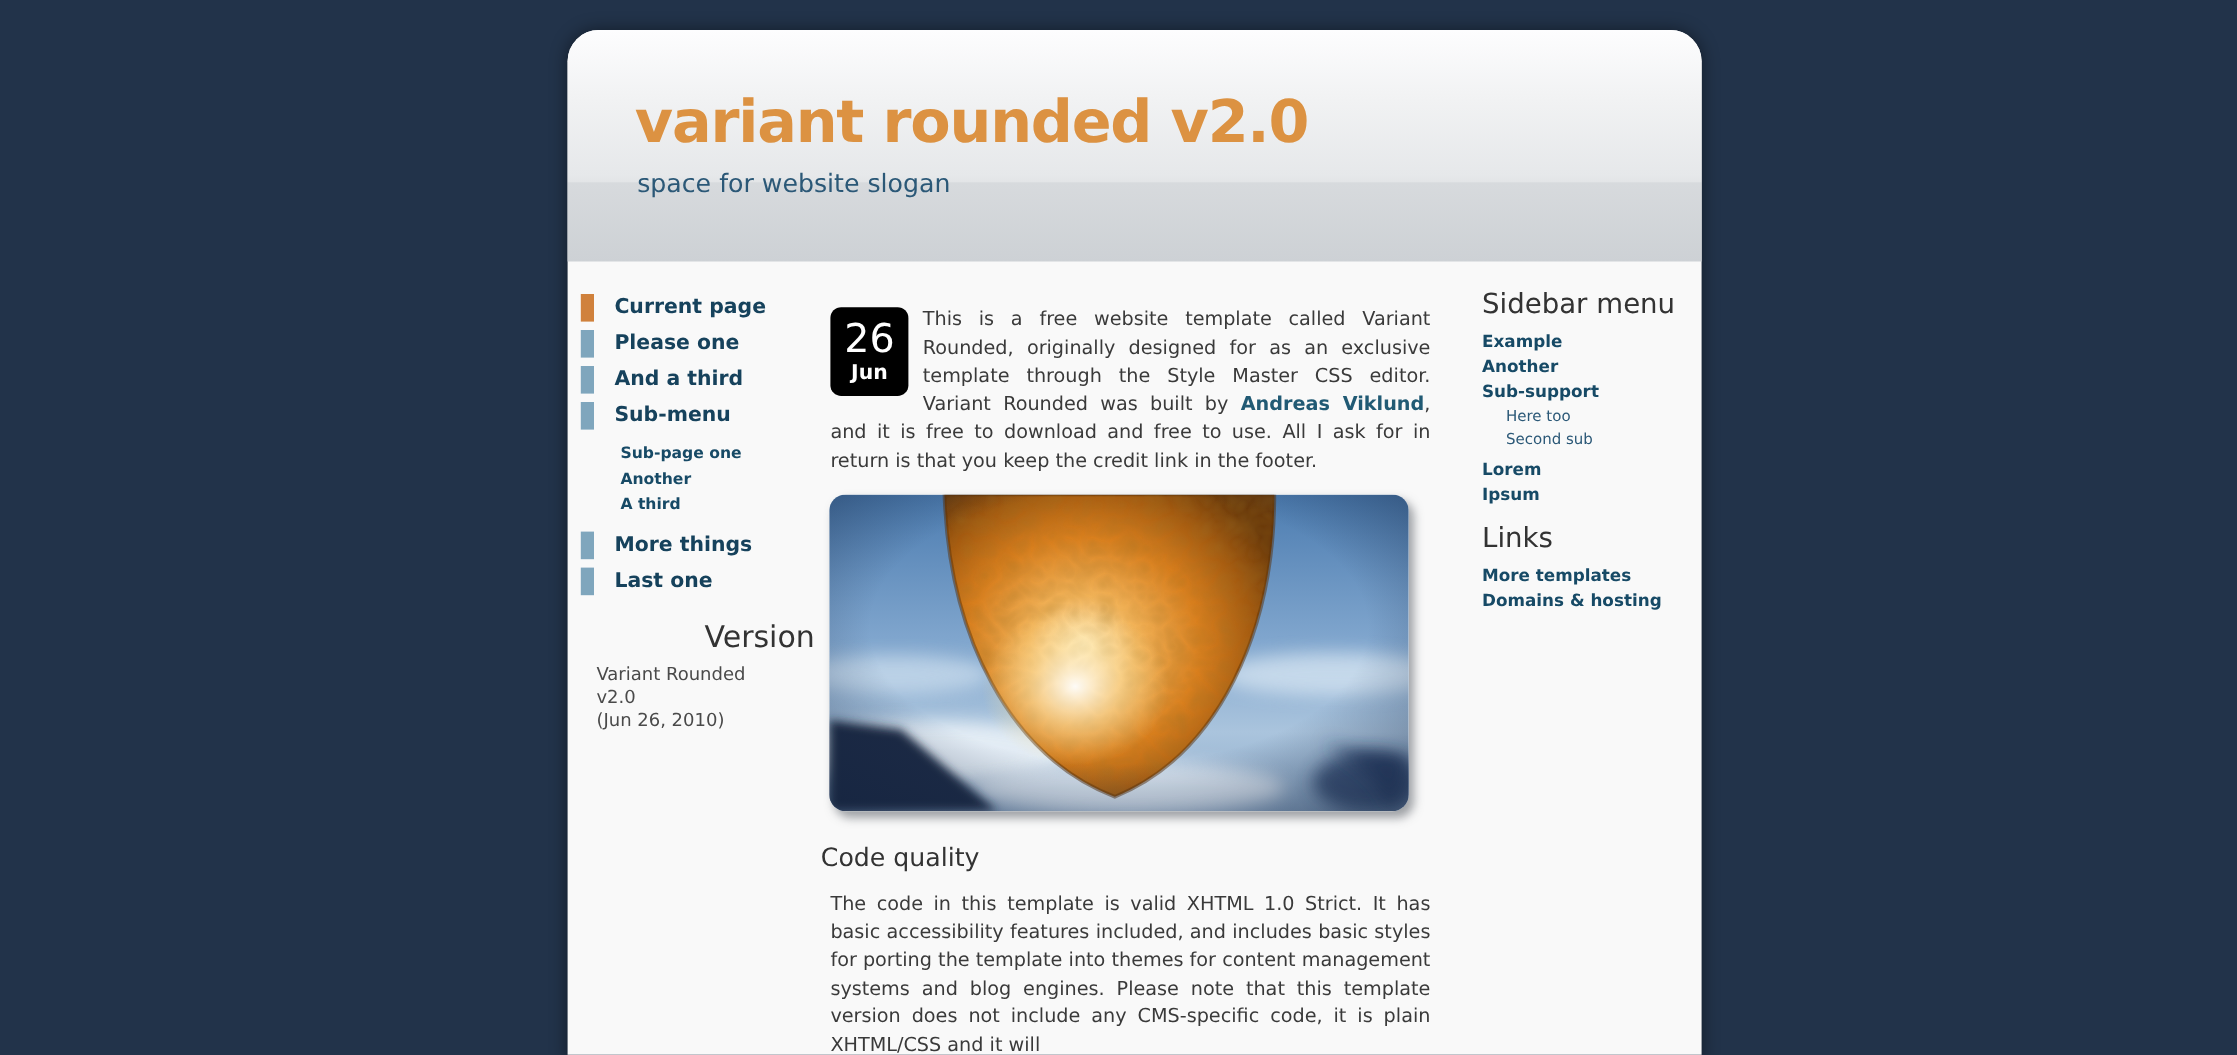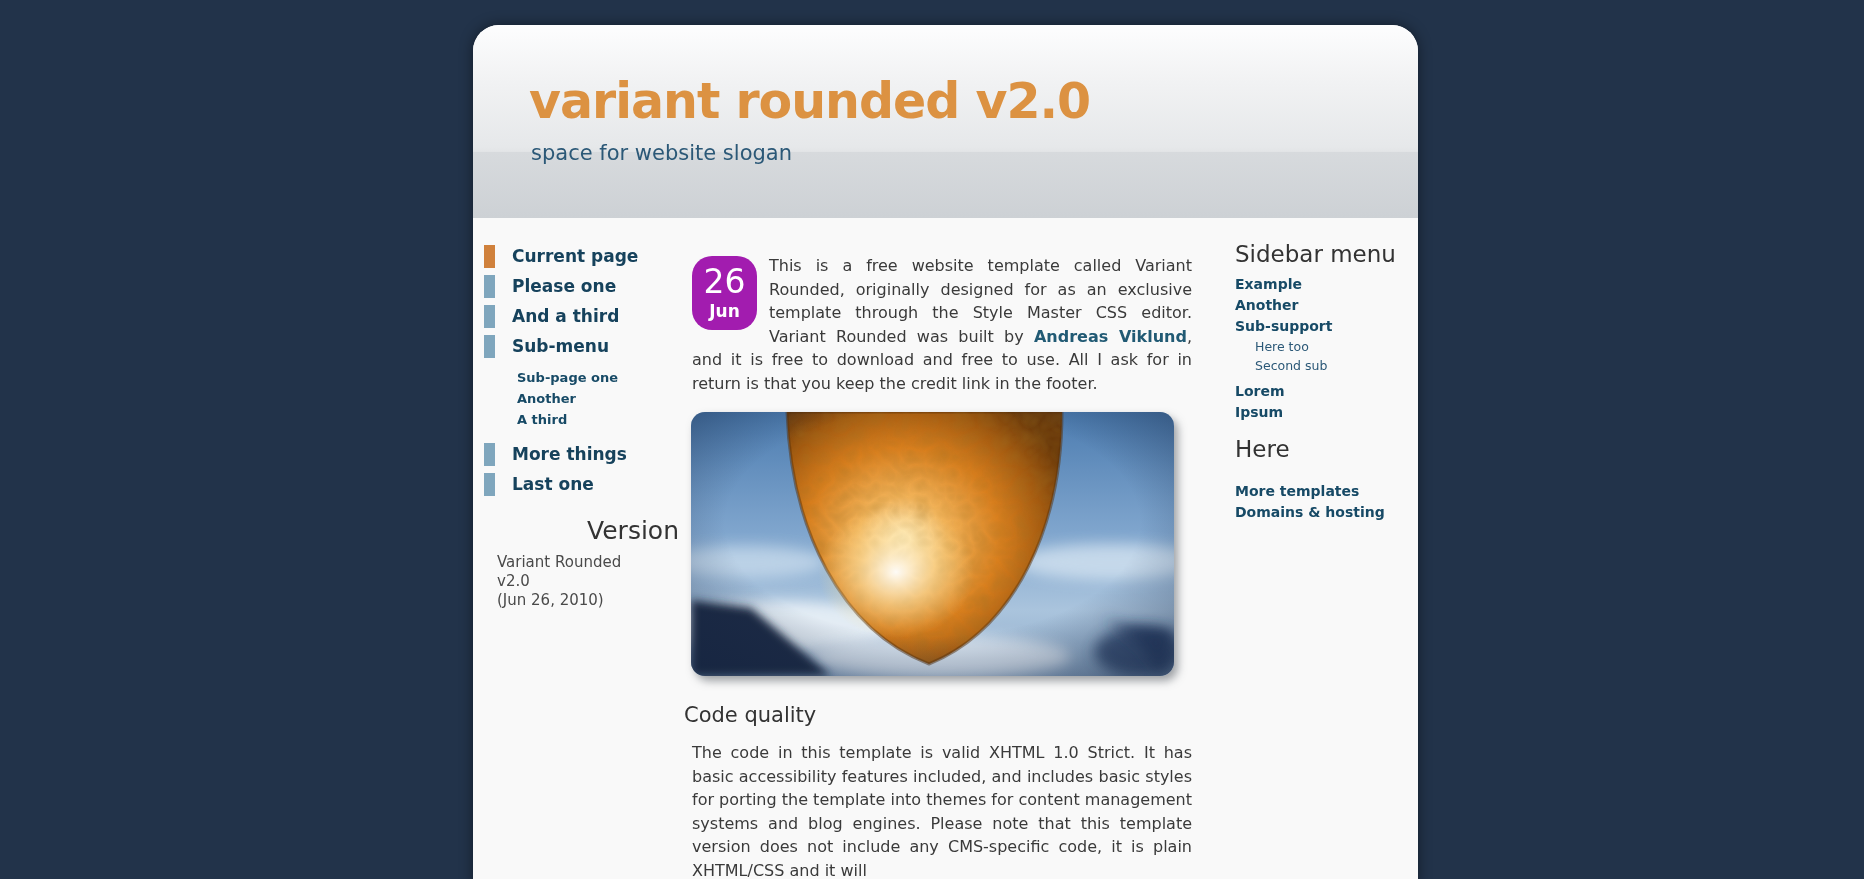--- a/index.html
+++ b/index.html
@@ -51,21 +51,21 @@
   .version-lines { margin:8px 0 0 24px; font-size:15px; line-height:19px; color:#4a4a4a; }
 
   
   .post-title { margin:4px 0 0 1px; font-size:24px; font-weight:normal; color:#333; line-height:28px; }
   .intro-para, .body-para {
     margin:13px 0 0 9px; width:500px;
     font-size:16px; line-height:23.5px; color:#3a3a3a; text-align:justify;
   }
   .date-badge {
     float:left; width:65px; height:74px; margin:2px 12px 3px 0;
-    background:#a21caf; border-radius:20px; text-align:center; color:#fff;
+    background:#000000; border-radius:9px; text-align:center; color:#fff;
   }
   .date-day { display:block; font-size:33px; line-height:38px; margin-top:7px; }
   .date-month { display:block; font-size:17px; font-weight:bold; line-height:20px; }
   .post-link { font-weight:bold; color:#215a74; cursor:pointer; }
   .photo {
     margin:17px 0 0 8px; width:483px; height:264px;
     border-radius:14px; overflow:hidden;
     box-shadow:4px 5px 8px rgba(70,76,84,0.5);
     line-height:0;
   }
@@ -74,21 +74,21 @@
 
   
   .side-heading { font-size:23px; font-weight:normal; color:#333; line-height:26px; }
   .side-list { margin-top:6px; }
   .side-list .side-item { height:21px; line-height:21px; cursor:pointer; }
   .side-item .side-label { font-size:14px; font-weight:bold; color:#174a66; }
   .side-sublist { margin-left:20px; }
   .side-sublist .side-subitem { height:19px; line-height:19px; cursor:pointer; }
   .side-subitem .side-sub-label { font-size:12.5px; font-weight:normal; color:#2b5877; }
   .side-heading.links { margin-top:14px; }
-  .side-list.links { margin-top:18px; }
+  .side-list.links { margin-top:6px; }
 </style>
 </head>
 <body>
 
 <div class="container">
 
   <div class="header">
     <h1 class="site-title">variant rounded v2.0</h1>
     <div class="site-slogan">space for website slogan</div>
   </div>
@@ -227,21 +227,21 @@
       </li>
     </ul>
     <ul class="side-list">
       <li class="side-item">
         <span class="side-label">Lorem</span>
       </li>
       <li class="side-item">
         <span class="side-label">Ipsum</span>
       </li>
     </ul>
-    <h3 class="side-heading links">Here</h3>
+    <h3 class="side-heading links">Links</h3>
     <ul class="side-list links">
       <li class="side-item">
         <span class="side-label">More templates</span>
       </li>
       <li class="side-item">
         <span class="side-label">Domains &amp; hosting</span>
       </li>
     </ul>
   </div>
 

